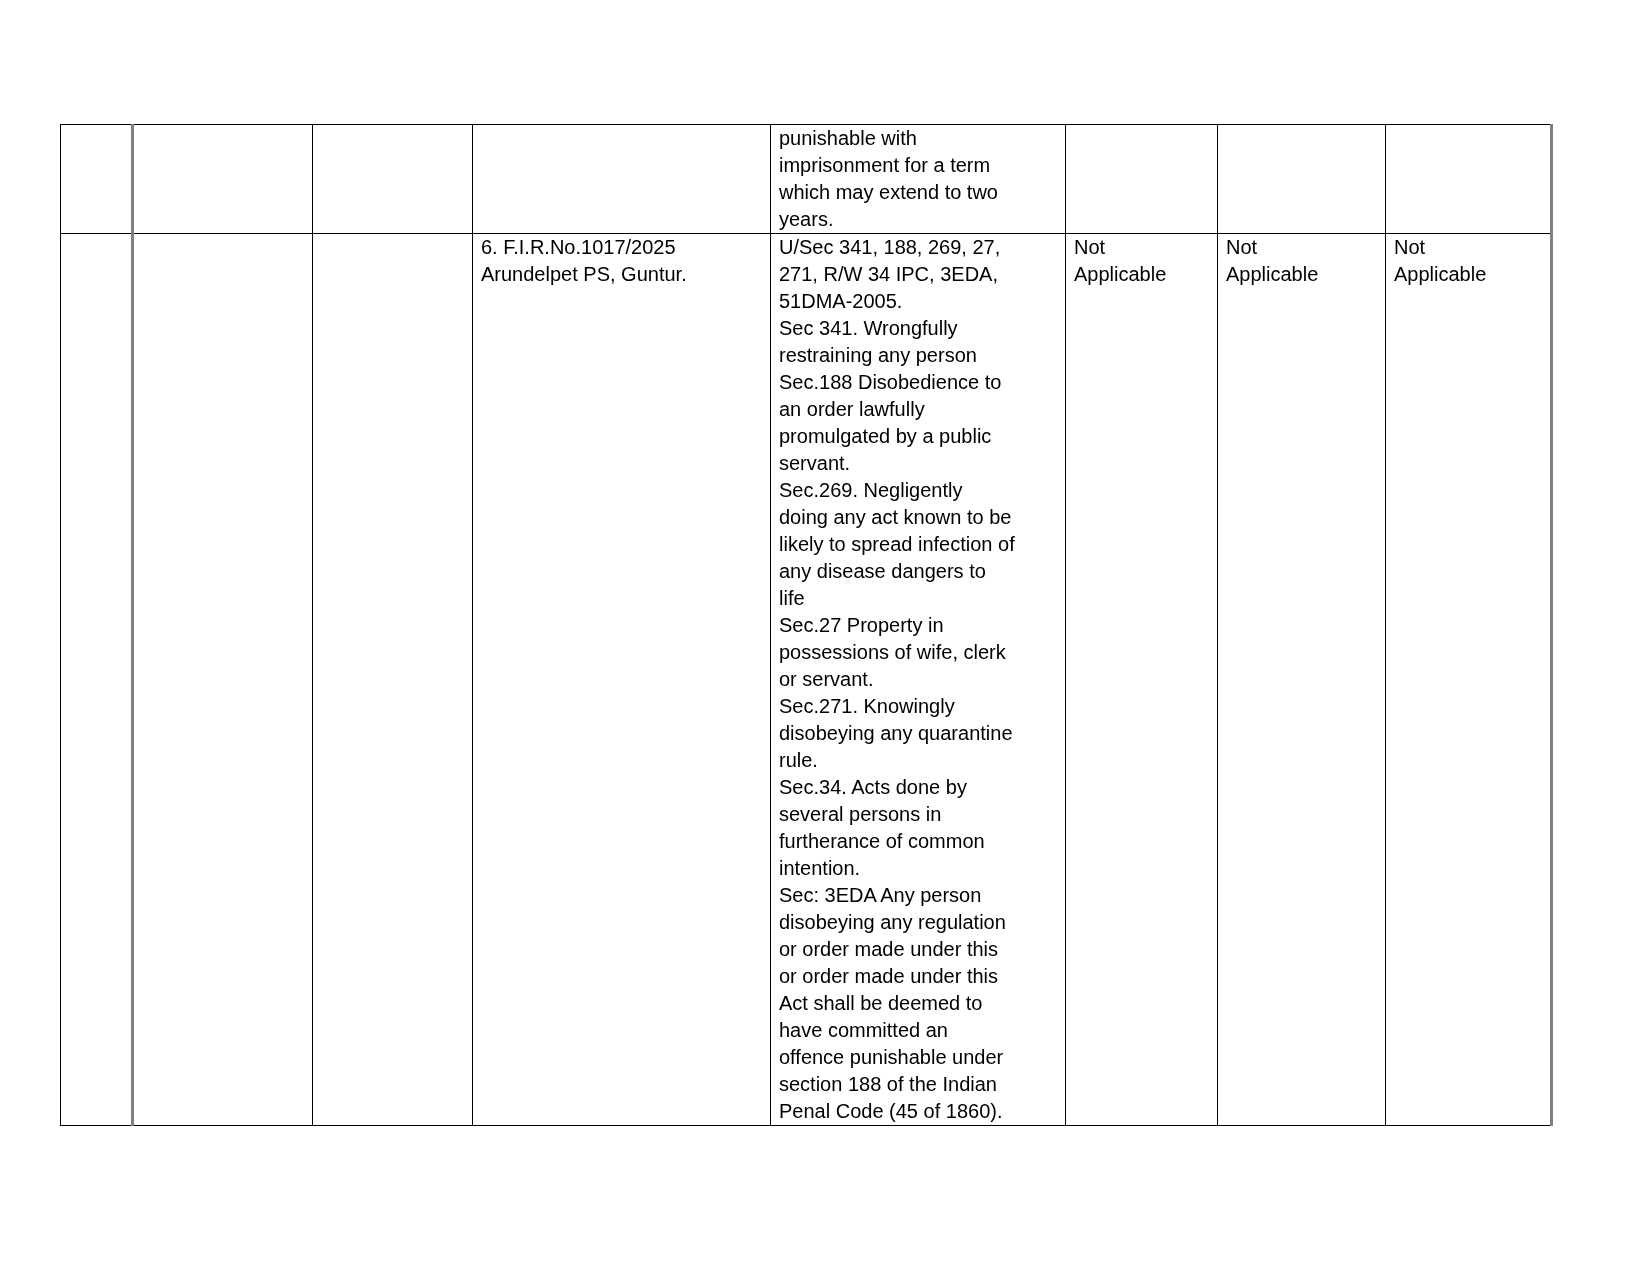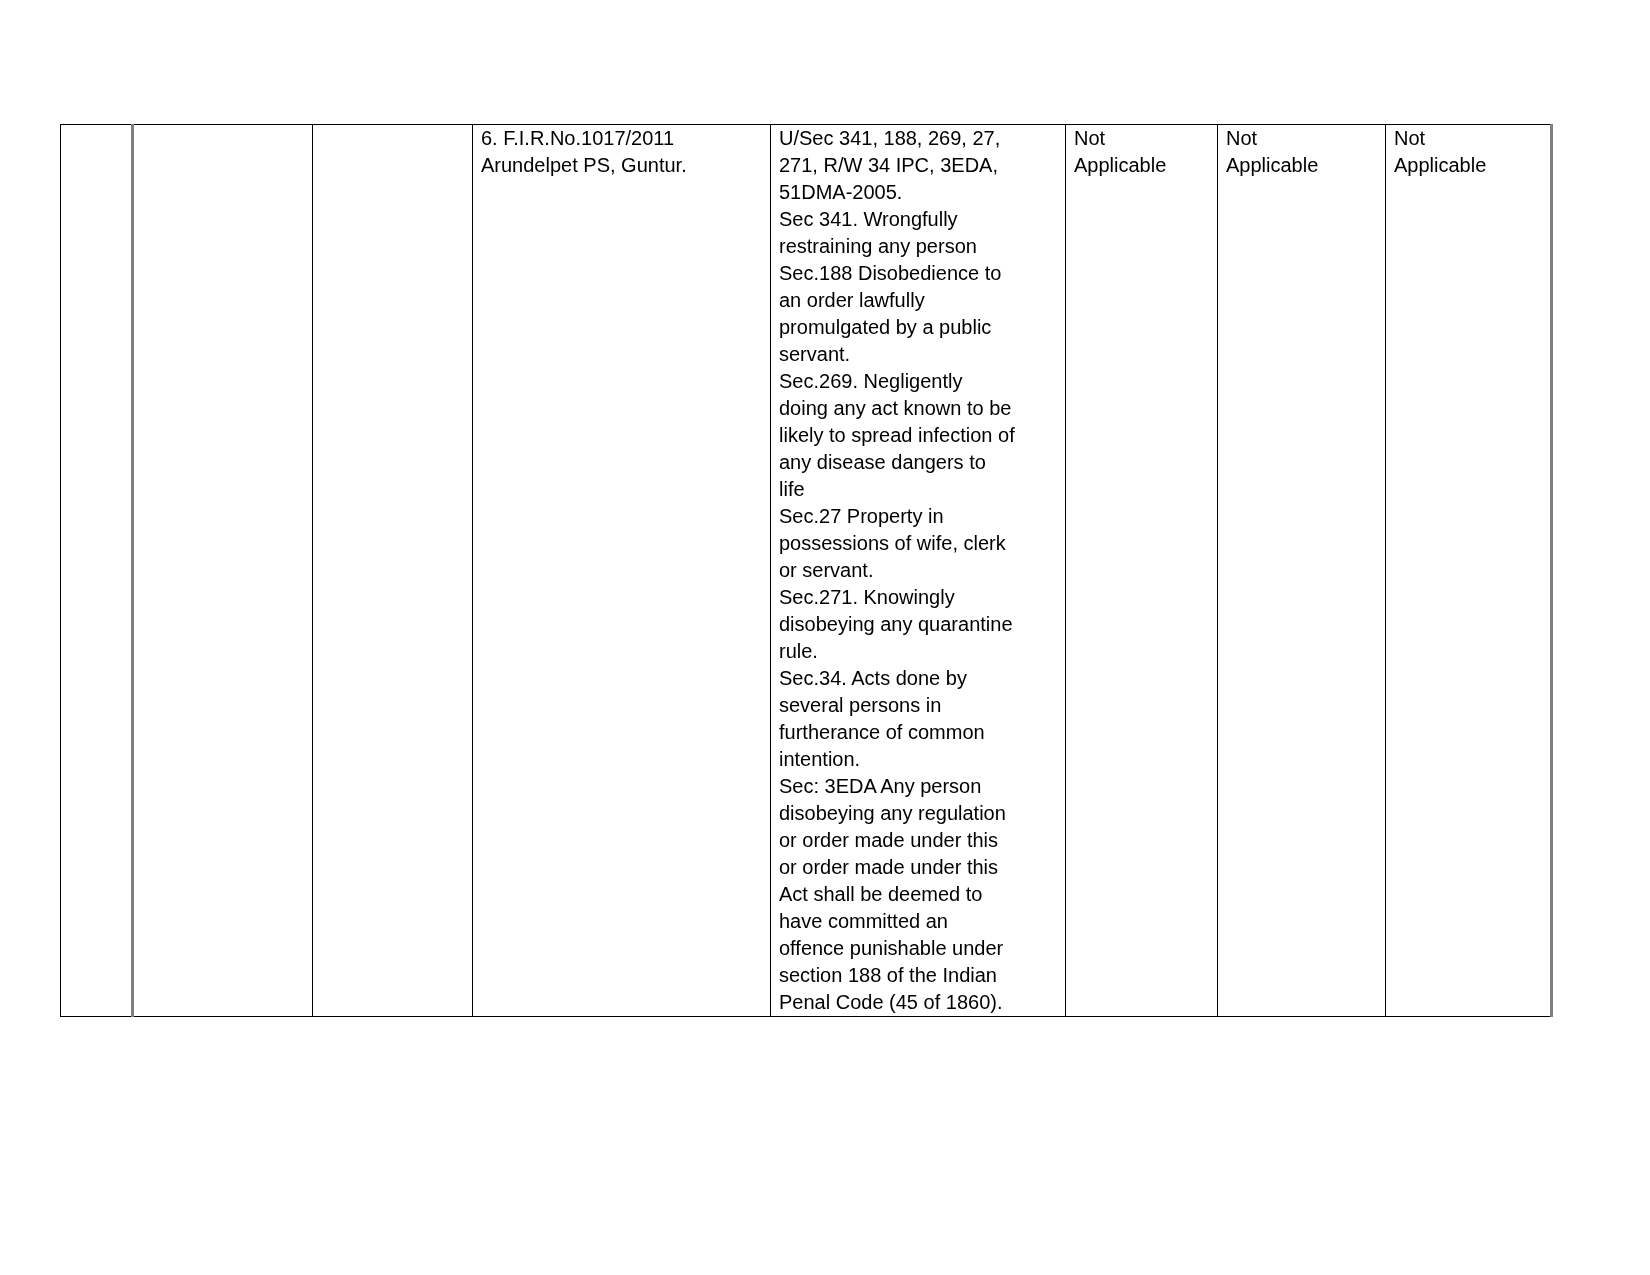--- a/index.html
+++ b/index.html
@@ -50,25 +50,38 @@
       <col style="width:72px">
       <col style="width:180px">
       <col style="width:160px">
       <col style="width:298px">
       <col style="width:295px">
       <col style="width:152px">
       <col style="width:168px">
       <col style="width:166px">
     </colgroup>
     <tbody>
+      <tr class="row-continuation">
+        <td class="gray-right"></td>
+        <td></td>
+        <td></td>
+        <td></td>
+        <td>punishable with
+imprisonment for a term
+which may extend to two
+years.</td>
+        <td></td>
+        <td></td>
+        <td class="gray-right"></td>
+      </tr>
       <tr class="row-main">
         <td class="gray-right"></td>
         <td></td>
         <td></td>
-        <td>6. F.I.R.No.1017/2011
+        <td>6. F.I.R.No.1017/2025
 Arundelpet PS, Guntur.</td>
         <td>U/Sec 341, 188, 269, 27,
 271, R/W 34 IPC, 3EDA,
 51DMA-2005.
 Sec 341. Wrongfully
 restraining any person
 Sec.188 Disobedience to
 an order lawfully
 promulgated by a public
 servant.

